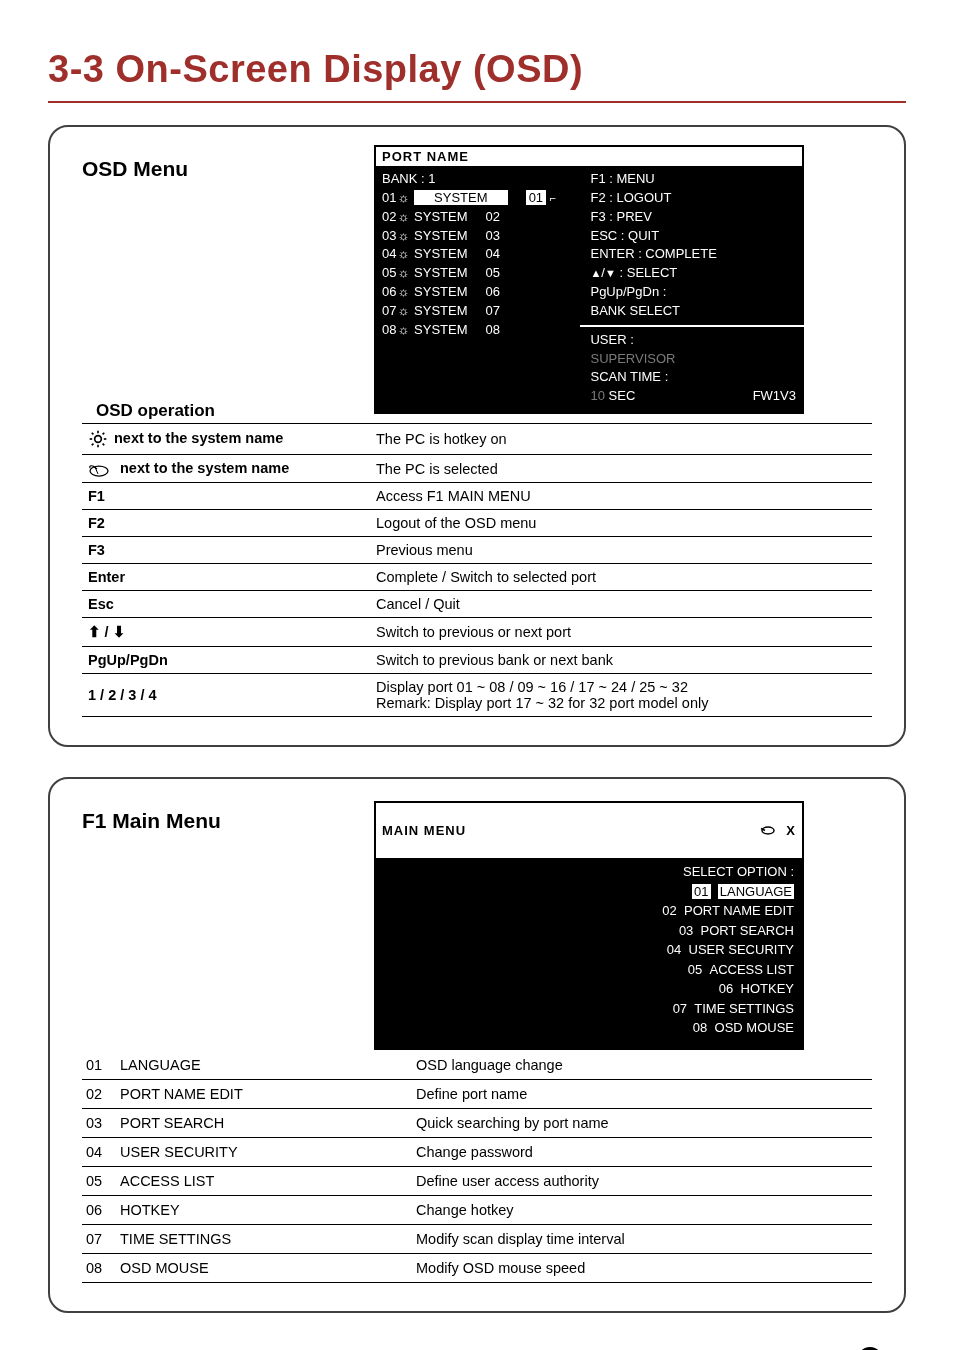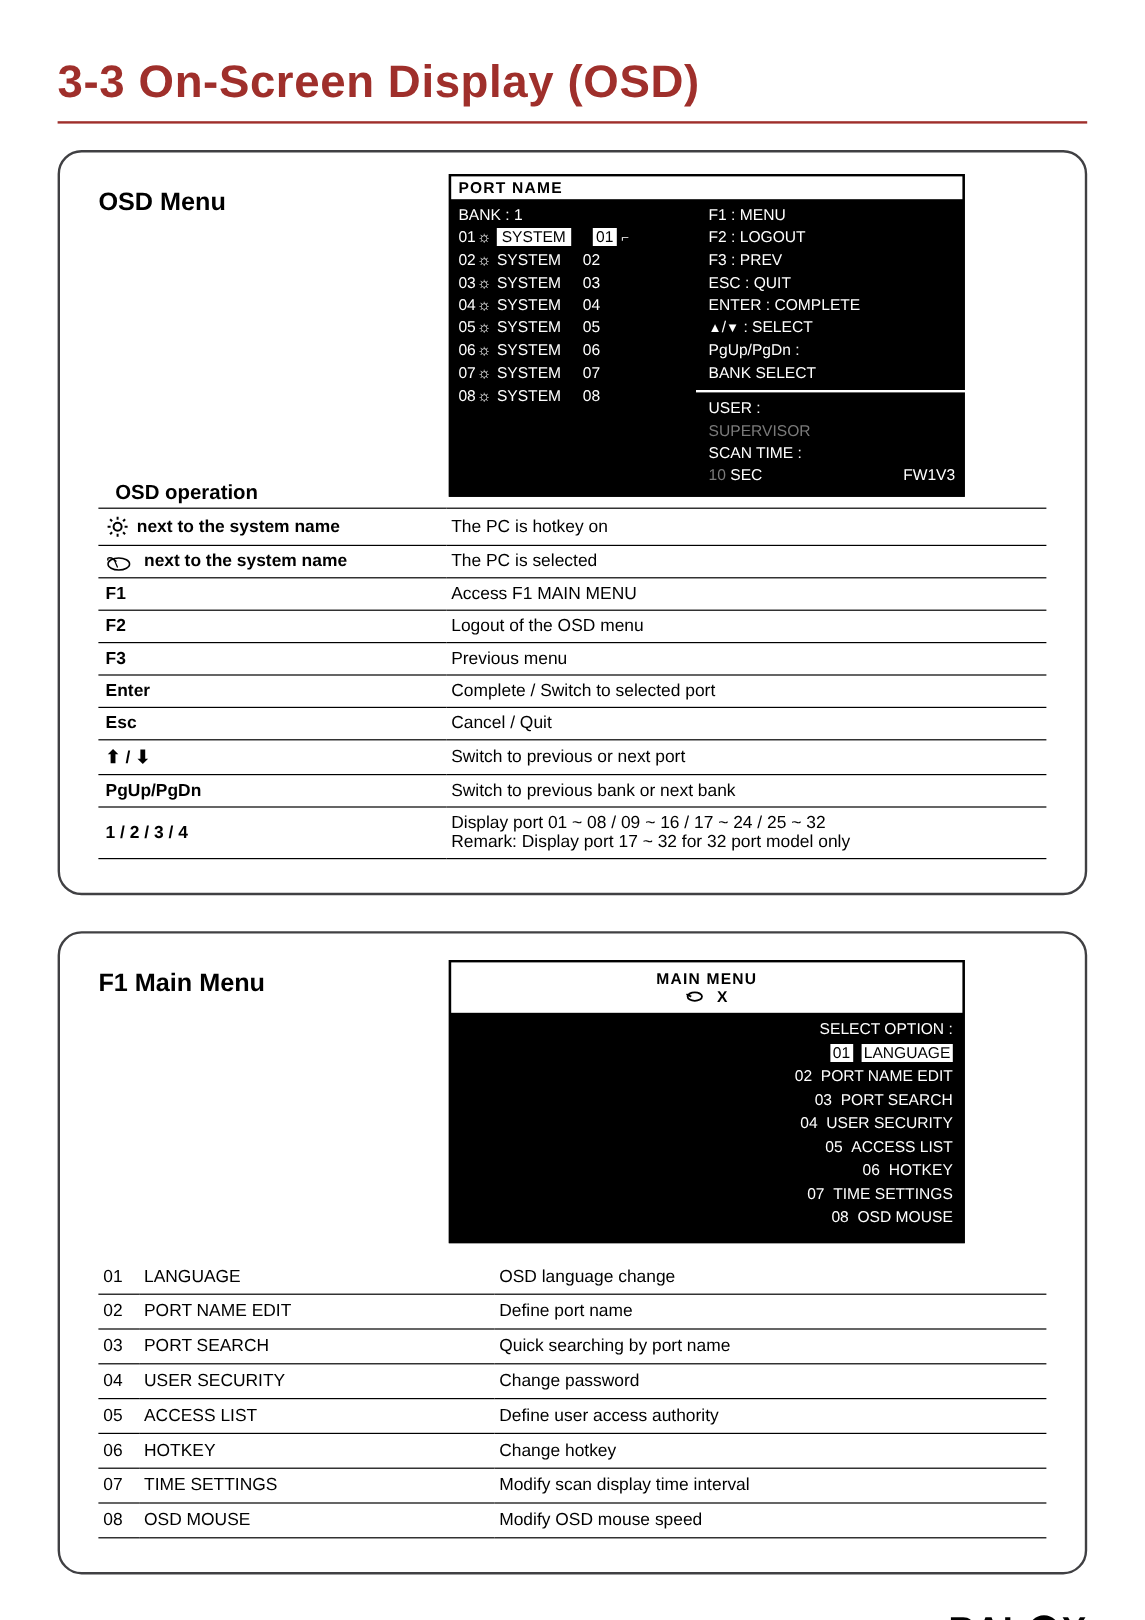--- a/index.html
+++ b/index.html
@@ -67,21 +67,21 @@
     padding: 4px 6px 6px 6px;
   }
   .osd-col-right {
     width: 52%;
     padding: 4px 6px 6px 10px;
   }
   .osd-row { white-space: nowrap; }
   .hl-sys {
     background: #fff;
     color: #000;
-    padding: 0 4px;
+    padding: 0 20px;
   }
   .hl-num {
     background: #fff;
     color: #000;
     padding: 0 3px;
   }
   .sun { display:inline-block; width:14px; text-align:center; }
   .mouseicon { font-size:11px; }
   .grey { color: #7a7a7a; }
   .osd-divider {
@@ -122,21 +122,21 @@
     top: 22px;
     left: 324px;
     width: 430px;
     background: #000;
     color: #fff;
     border: 2px solid #000;
     font-size: 13px;
   }
   .mm-header {
     background:#fff; color:#000; font-weight:700; letter-spacing:1px;
-    padding:6px 6px; display:flex; justify-content:space-between; align-items:center;flex-direction:column;
+    padding:20px 6px; display:flex; justify-content:space-between; align-items:center;
   }
   .mm-body { padding:4px 8px 10px 14px; line-height:1.5;text-align:right; }
   .mm-row .num { display:inline-block; width:30px; }
   .mm-hl { background:#fff; color:#000; padding:0 2px; }
   .subhead2 { height: 212px; } 
   
   table.mmtable {
     width: 100%;
     border-collapse: collapse;
     font-size: 14.5px;

